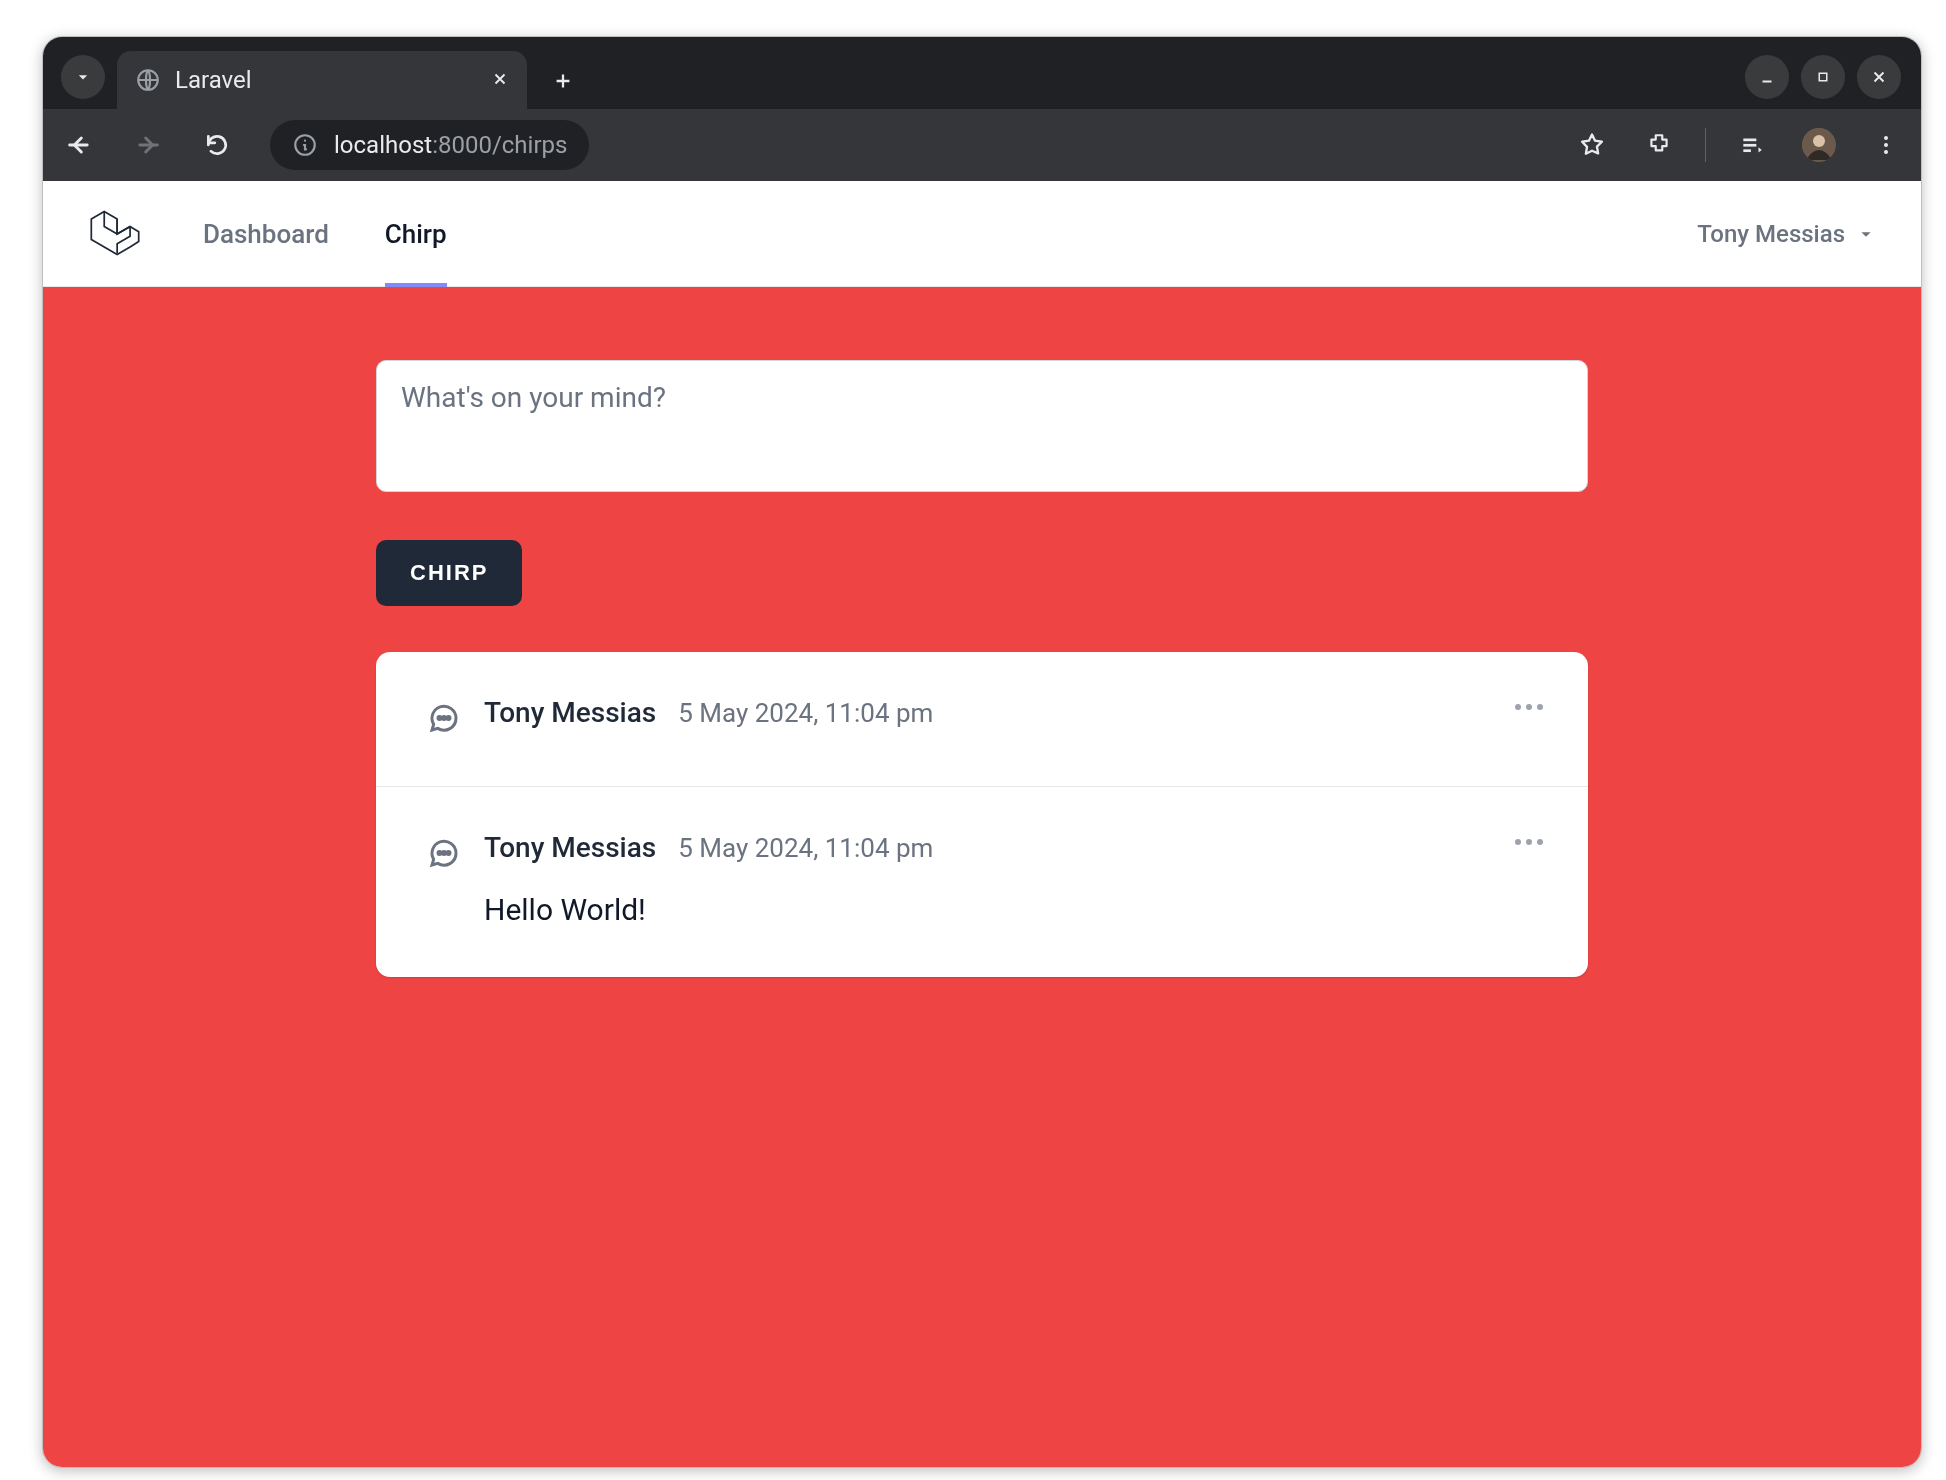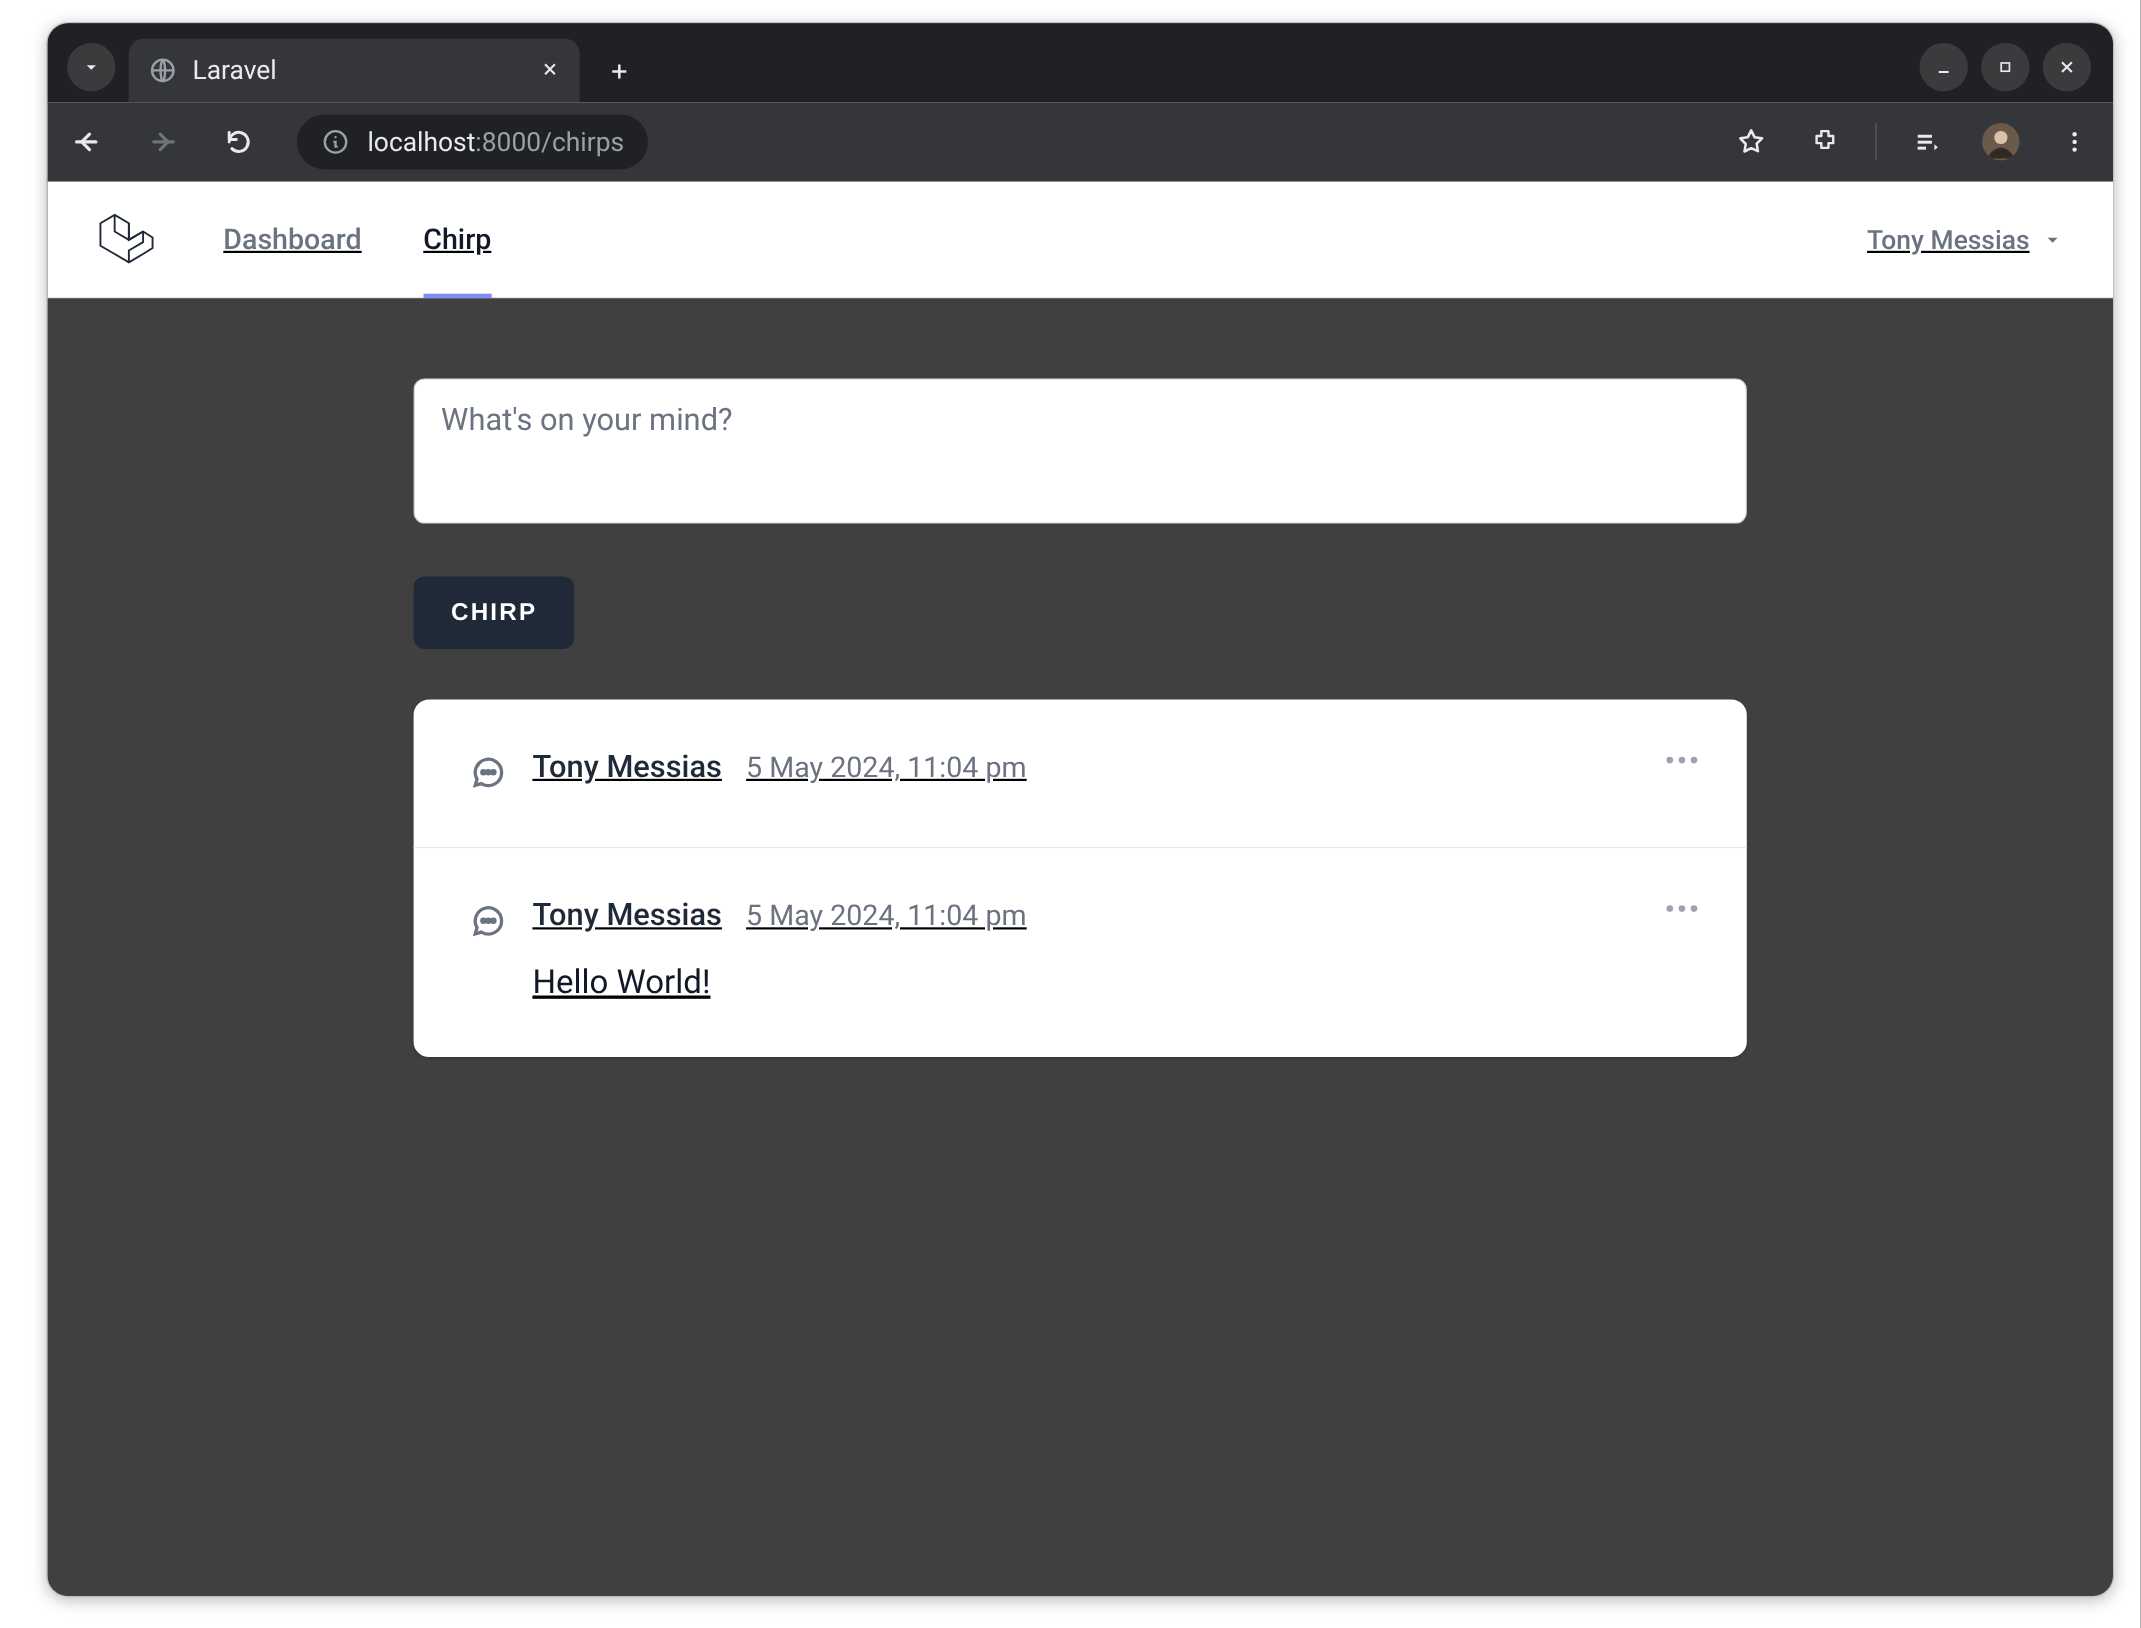--- a/index.html
+++ b/index.html
@@ -6,21 +6,21 @@
   html, body { margin:0; padding:0; }
   body {
     font-family: -apple-system, BlinkMacSystemFont, "Segoe UI", Roboto, "Helvetica Neue", Arial, sans-serif;
     background:#fff;
     width:1946px; height:1480px;
     position:relative;
     overflow:hidden;
   }
   
   .browser-window {
-    position:absolute; top:20px; left:42px; width:1880px; height:1432px;
+    position:absolute; top:36px; left:42px; width:1880px; height:1432px;
     background:#f8f8f8;
     border-radius:20px;
     box-shadow: 0 3px 14px rgba(0,0,0,0.25);
     overflow:hidden;
     border:1px solid #bfbfbf;
   }
   .titlebar {
     height:72px; background:#202124; display:flex; align-items:flex-end;
   }
   .tab-search {
@@ -62,23 +62,22 @@
   .url-rest { color:#9aa0a6; }
   .toolbar-spacer { flex:1; }
   .tool-ico { width:42px; height:42px; display:flex; align-items:center; justify-content:center; color:#e8eaed; }
   .sep { width:1px; height:34px; background:#5f6368; }
   .avatar { width:34px; height:34px; border-radius:50%; background:linear-gradient(135deg,#7a6a5c 0%, #3e3a36 100%); display:flex; align-items:center; justify-content:center; color:#fff; font-size:14px; overflow:hidden; }
   .avatar svg{width:34px;height:34px;}
 
   
   .page {
     position:absolute; top:144px; left:0; right:0; bottom:0;
-    background:#404040;
+    background:#ef4444;
     overflow:auto;
-    text-decoration:underline;
   }
   .app-nav {
     height:106px; background:#fff; border-bottom:1px solid #e5e7eb;
     display:flex; align-items:stretch; padding:0 44px;
   }
   .logo { display:flex; align-items:center; margin-right:60px;}
   .logo svg { width:56px; height:56px; color:#1f2937; }
   .nav-links { display:flex; align-items:stretch; gap:56px; }
   .nav-link {
     display:flex; align-items:center; font-size:26px; color:#6b7280;

